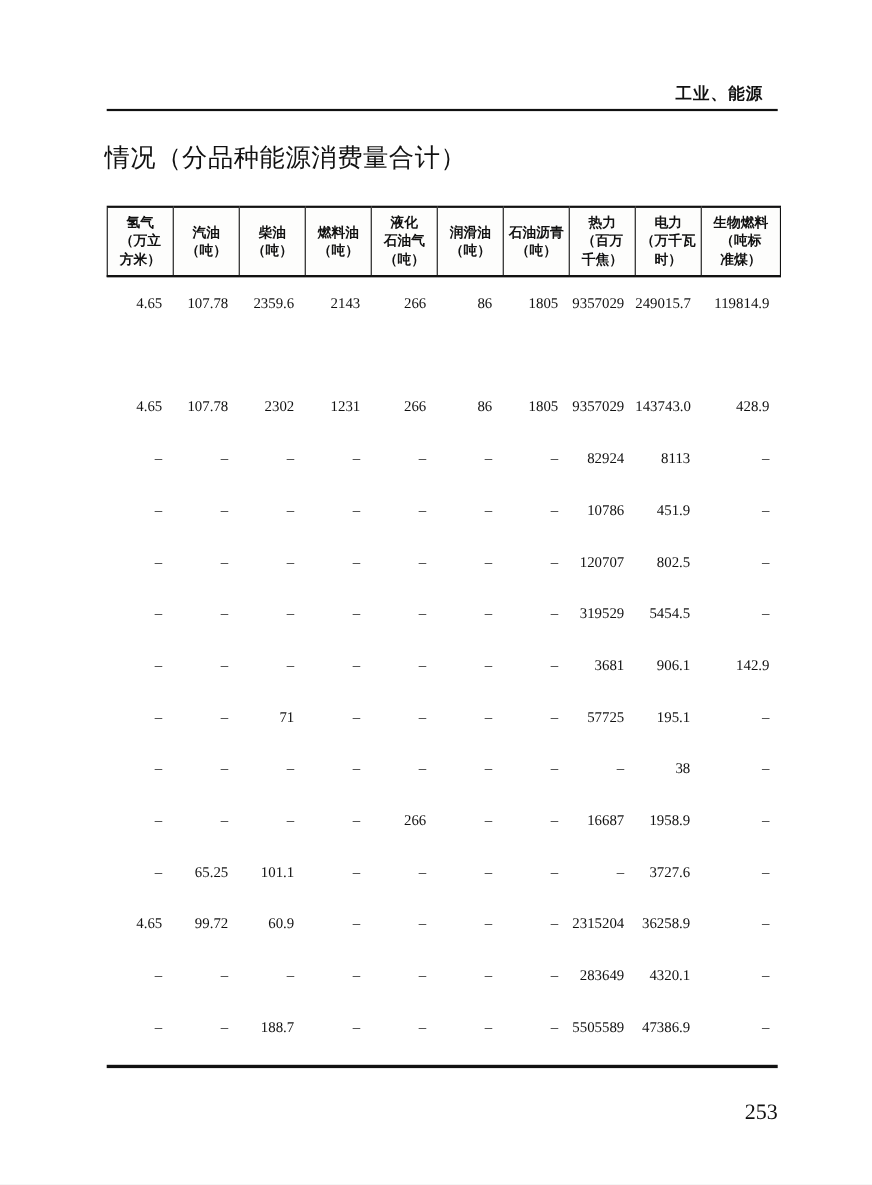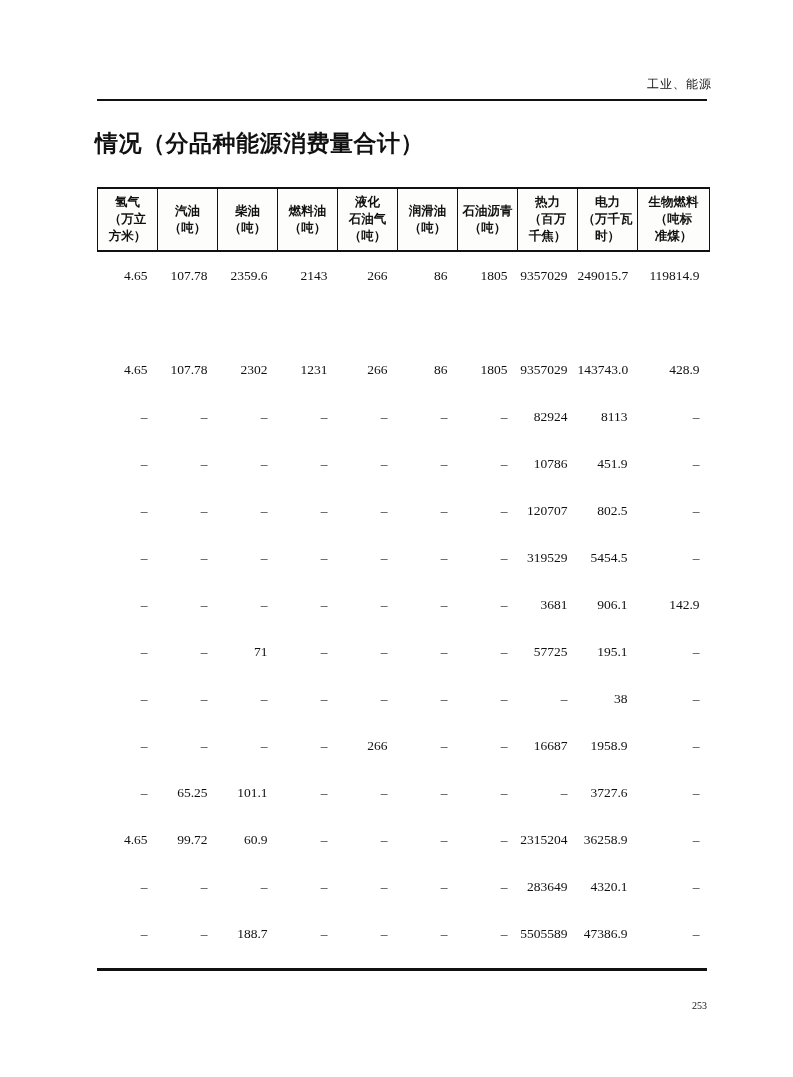--- a/index.html
+++ b/index.html
@@ -9,42 +9,42 @@
     height: 1077px;
     background: #ffffff;
     font-family: "Liberation Serif", "DejaVu Serif", serif;
     color: #111111;
     overflow: hidden;
     margin: 0 auto;
   }
   .running-head {
     position: absolute;
     top: 76px;
-    left: 102px;
+    left: 84px;
     width: 610px;
     text-align: right;
-    font-size: 12px;
-    font-weight: normal;
+    font-size: 15px;
+    font-weight: bold;
     letter-spacing: 1px;
   }
   .head-rule {
     position: absolute;
     top: 99px;
     left: 97px;
     width: 610px;
     height: 2px;
     background: #111111;
   }
   .page-title {
     position: absolute;
     top: 128px;
     left: 95px;
     margin: 0;
     font-size: 23px;
-    font-weight: bold;
+    font-weight: normal;
     letter-spacing: 0.5px;
   }
   table.energy-table {
     position: absolute;
     top: 187px;
     left: 97px;
     width: 612px;
     border-collapse: collapse;
     table-layout: fixed;
   }
@@ -81,21 +81,21 @@
     width: 610px;
     height: 3px;
     background: #111111;
   }
   .page-number {
     position: absolute;
     top: 1000px;
     left: 97px;
     width: 610px;
     text-align: right;
-    font-size: 10px;
+    font-size: 20px;
   }
 </style>
 </head>
 <body>
 
 <div class="page">
 
   <div class="running-head">
     <span>工业、能源</span>
   </div>

